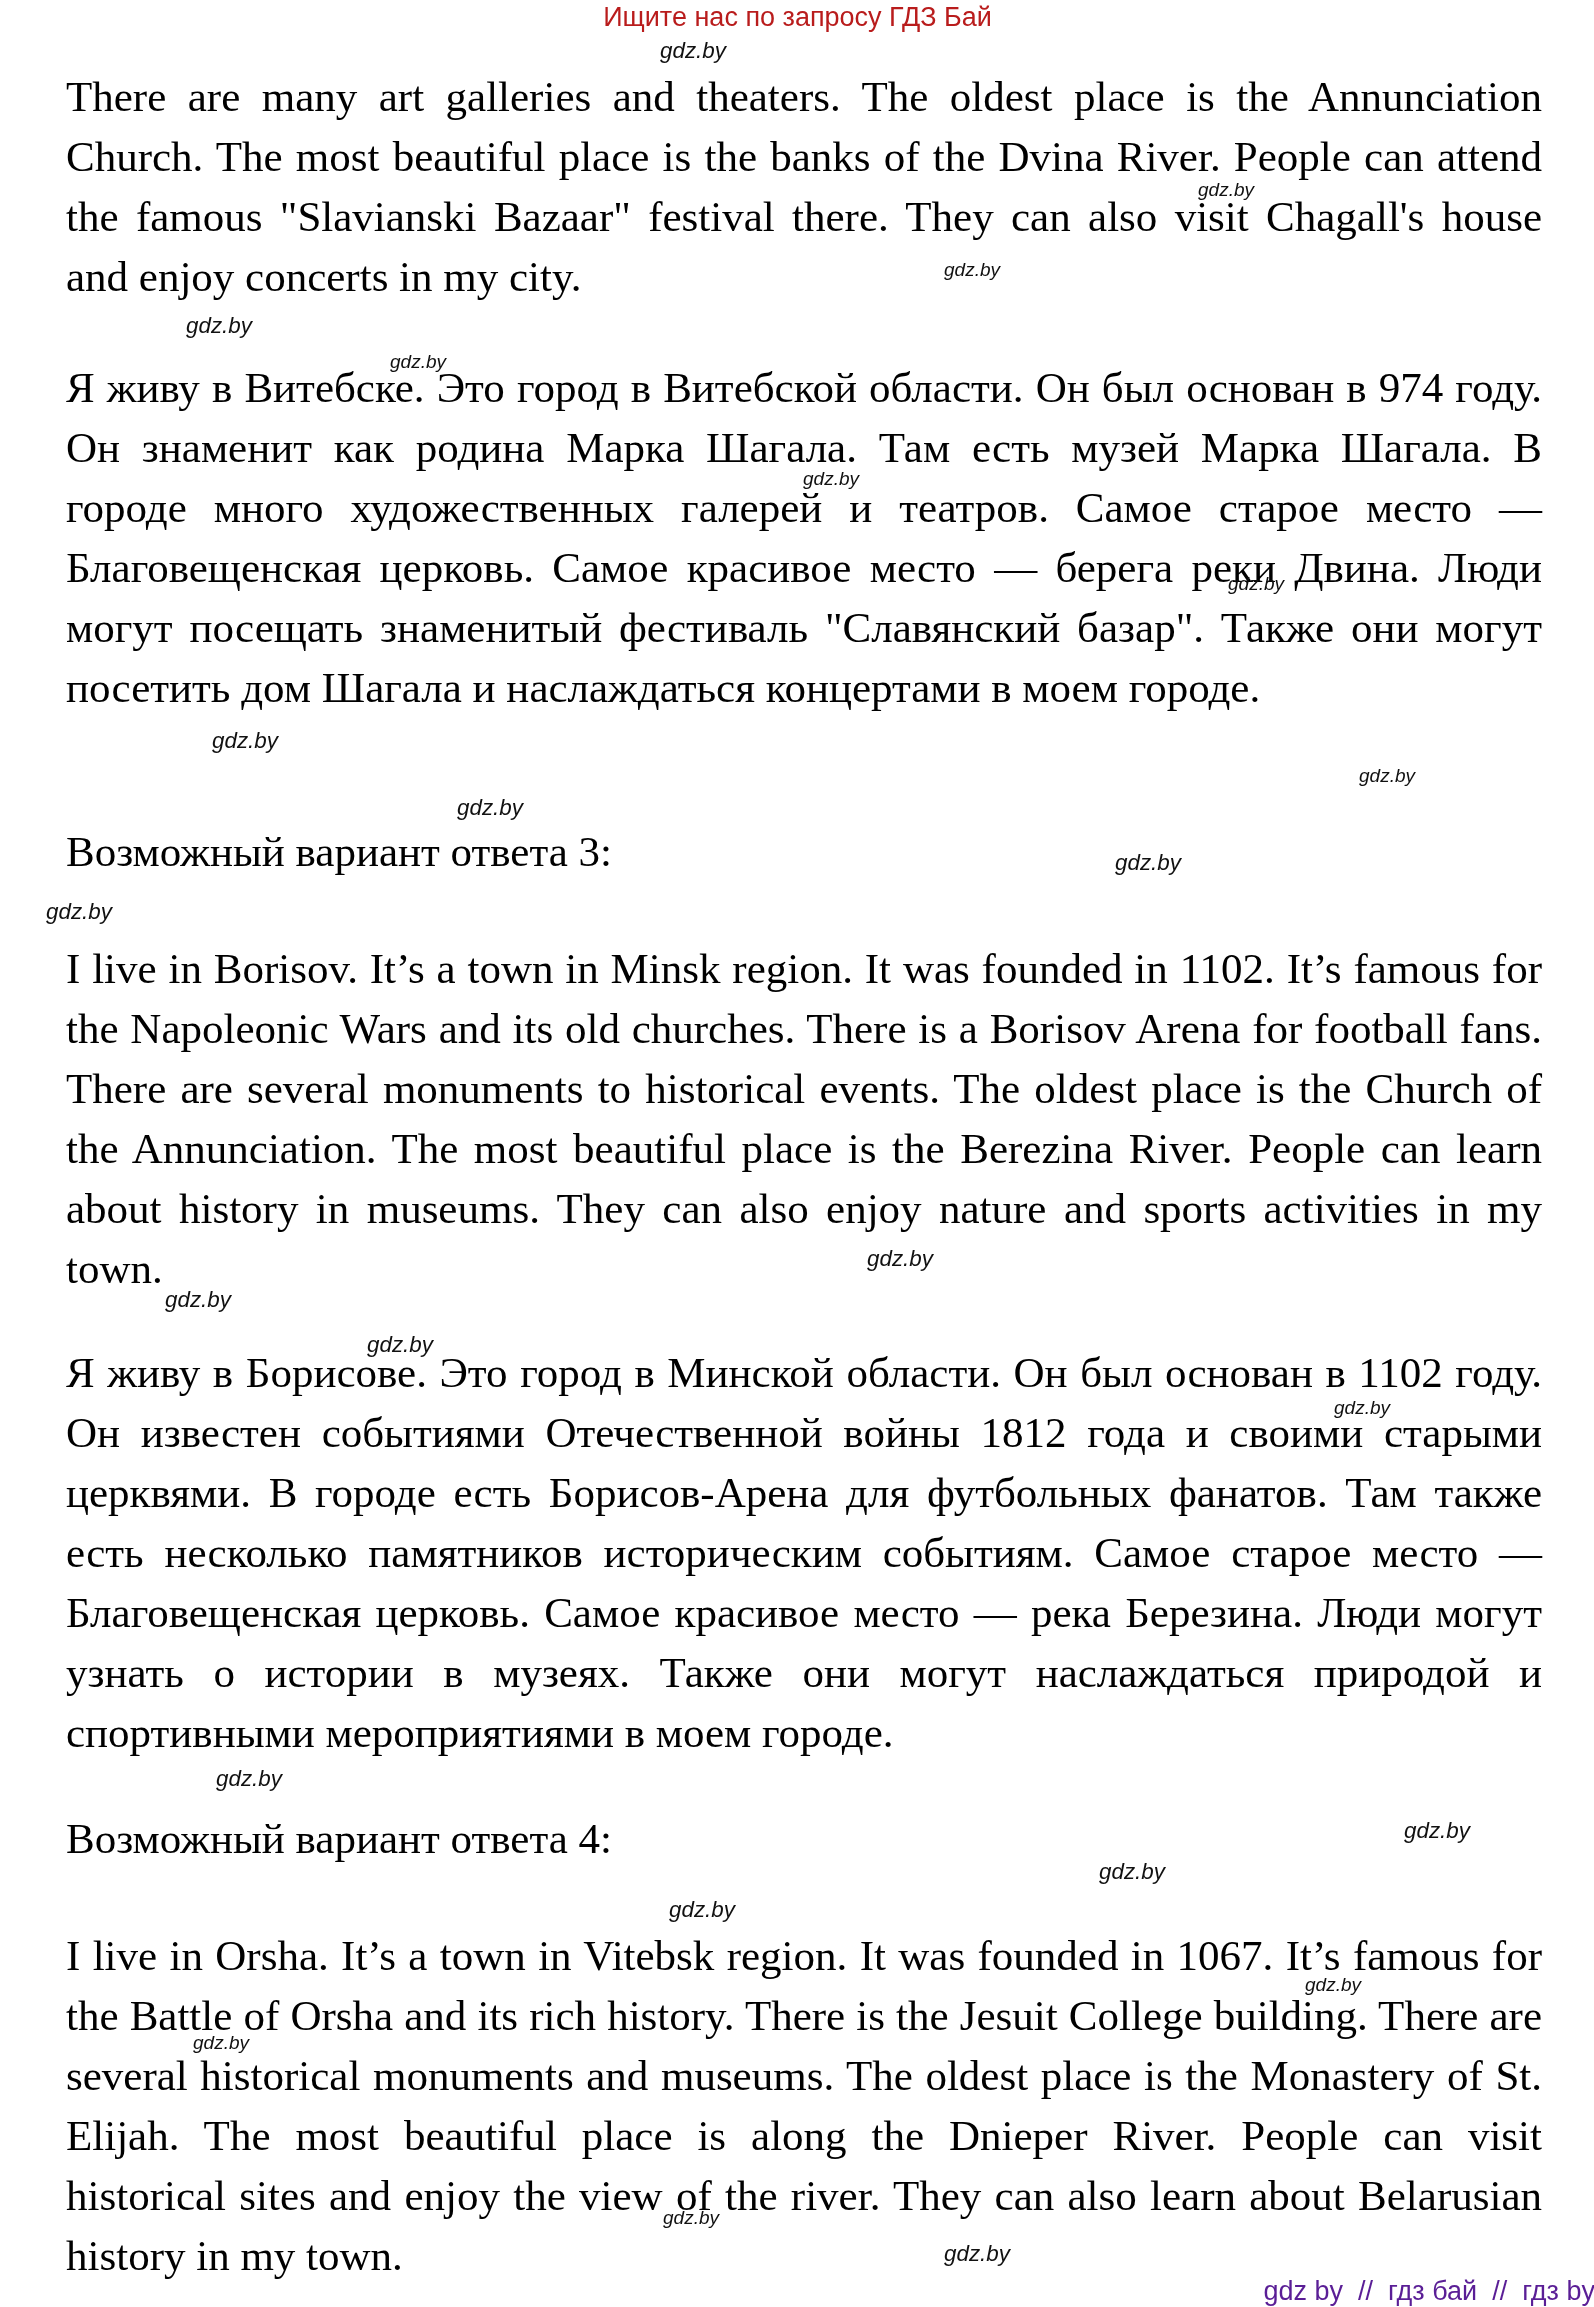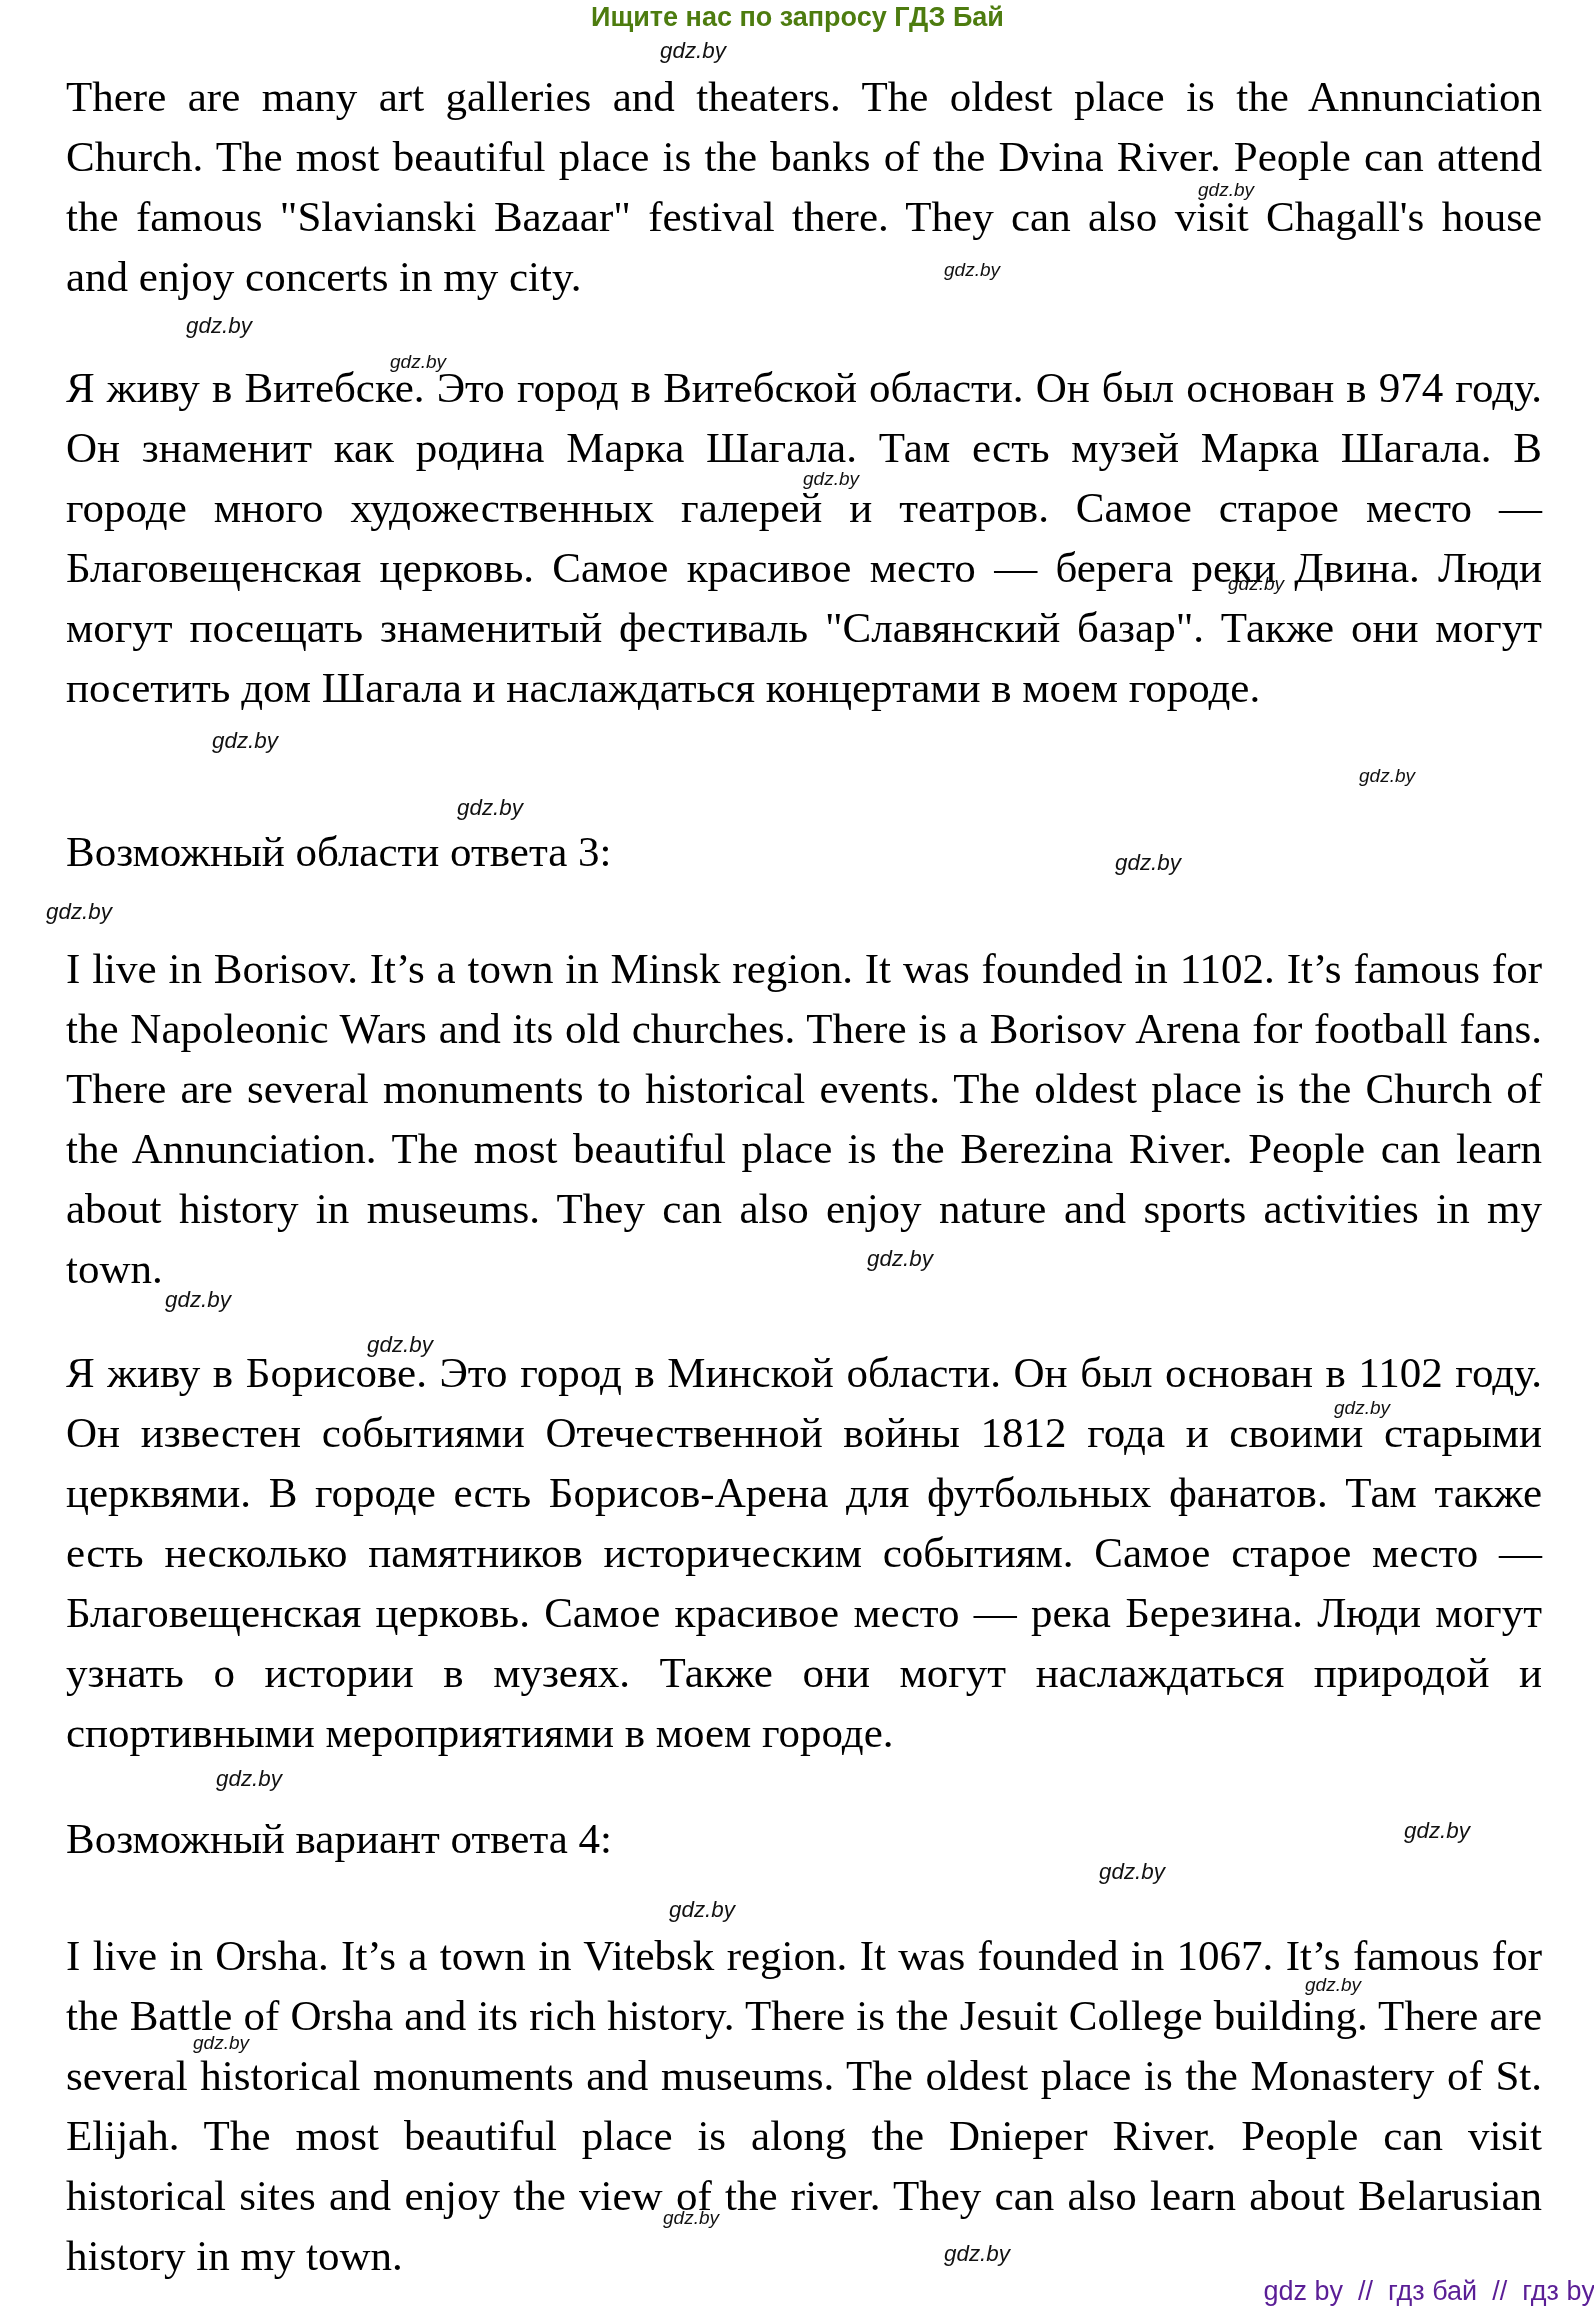--- a/index.html
+++ b/index.html
@@ -1,17 +1,17 @@
 <!DOCTYPE html>
 <html style="font-size:12.8px"><head>
 <meta charset="utf-8">
 <style>
   html, body { margin: 0; padding: 0; background: #ffffff; }
   body { width: 1595px; height: 2307px; position: relative; overflow: hidden; font-family: "Liberation Serif", serif; color: #000; }
-  .top-banner { position: absolute; top: 1.6px; left: 0; width: 1595px; text-align: center; font-family: "Liberation Sans", sans-serif; font-size: 27px; color: #4d7c0f; font-weight: bold; }
+  .top-banner { position: absolute; top: 1.6px; left: 0; width: 1595px; text-align: center; font-family: "Liberation Sans", sans-serif; font-size: 27px; color: #b91c1c; }
   .wm { position: absolute; font-family: "Liberation Sans", sans-serif; font-size: 22.4px; color: #111; white-space: nowrap; font-style: italic; }
   .wm.small { font-size: 19px; }
   .para { position: absolute; left: 66px; width: 1476px; font-size: 43px; line-height: 60px; text-align: justify; text-align-last: left; }
   .heading { position: absolute; left: 66px; font-size: 43px; line-height: 57px; }
   .footer { position: absolute; top: 2276px; left: 0; width: 1595px; text-align: right; font-family: "Liberation Sans", sans-serif; font-size: 27px; color: #5a1e96; white-space: pre; }
 </style>
 </head>
 <body>
 
 <div class="top-banner">Ищите нас по запросу ГДЗ Бай</div>
@@ -24,21 +24,21 @@
 <div class="wm" style="top:313px;left:186px;">gdz.by</div>
 
 <div class="wm small" style="top:351px;left:390px;">gdz.by</div>
 <div class="para" style="top:358px;">Я живу в Витебске. Это город в Витебской области. Он был основан в 974 году. Он знаменит как родина Марка Шагала. Там есть музей Марка Шагала. В городе много художественных галерей и театров. Самое старое место — Благовещенская церковь. Самое красивое место — берега реки Двина. Люди могут посещать знаменитый фестиваль "Славянский базар". Также они могут посетить дом Шагала и наслаждаться концертами в моем городе.</div>
 <div class="wm small" style="top:468px;left:803px;">gdz.by</div>
 <div class="wm small" style="top:573px;left:1228px;">gdz.by</div>
 <div class="wm" style="top:728px;left:212px;">gdz.by</div>
 <div class="wm small" style="top:765px;left:1359px;">gdz.by</div>
 <div class="wm" style="top:795px;left:457px;">gdz.by</div>
 
-<div class="heading" style="top:823px;">Возможный области ответа 3:</div>
+<div class="heading" style="top:823px;">Возможный вариант ответа 3:</div>
 <div class="wm" style="top:850px;left:1115px;">gdz.by</div>
 <div class="wm" style="top:899px;left:46px;">gdz.by</div>
 
 <div class="para" style="top:939px;">I live in Borisov. It’s a town in Minsk region. It was founded in 1102. It’s famous for the Napoleonic Wars and its old churches. There is a Borisov Arena for football fans. There are several monuments to historical events. The oldest place is the Church of the Annunciation. The most beautiful place is the Berezina River. People can learn about history in museums. They can also enjoy nature and sports activities in my town.</div>
 <div class="wm" style="top:1246px;left:867px;">gdz.by</div>
 <div class="wm" style="top:1287px;left:165px;">gdz.by</div>
 
 <div class="wm" style="top:1332px;left:367px;">gdz.by</div>
 <div class="para" style="top:1343px;">Я живу в Борисове. Это город в Минской области. Он был основан в 1102 году. Он известен событиями Отечественной войны 1812 года и своими старыми церквями. В городе есть Борисов-Арена для футбольных фанатов. Там также есть несколько памятников историческим событиям. Самое старое место — Благовещенская церковь. Самое красивое место — река Березина. Люди могут узнать о истории в музеях. Также они могут наслаждаться природой и спортивными мероприятиями в моем городе.</div>
 <div class="wm small" style="top:1397px;left:1334px;">gdz.by</div>

